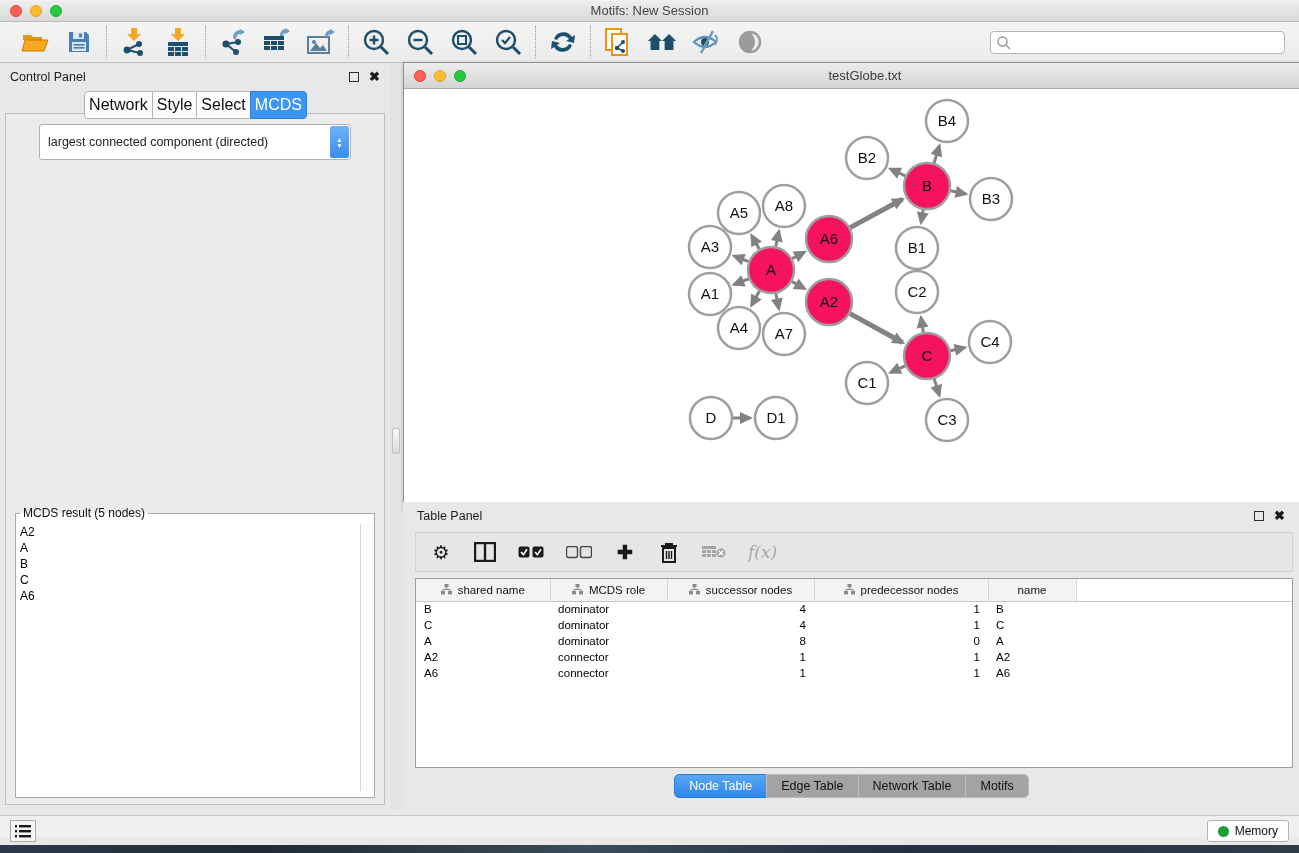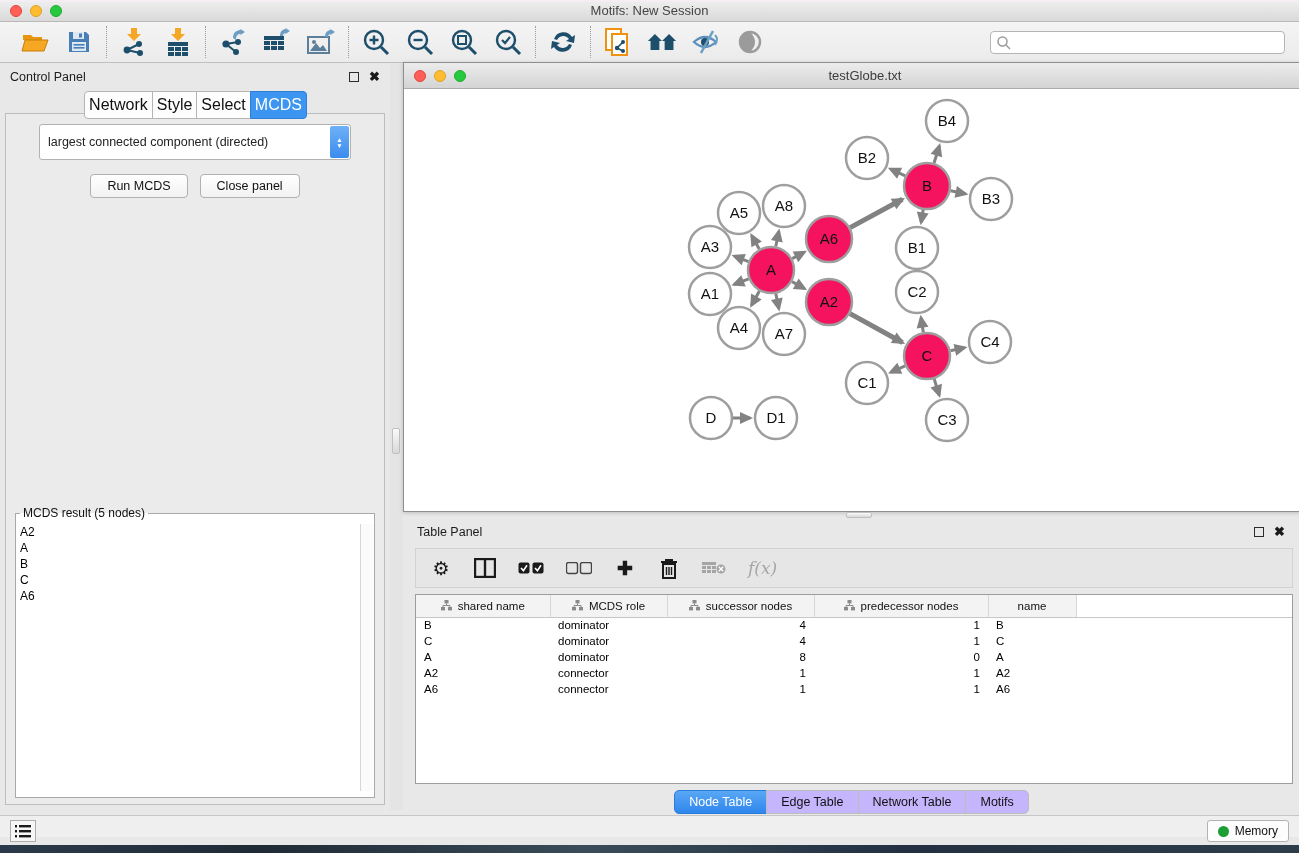--- a/index.html
+++ b/index.html
@@ -84,21 +84,21 @@
   #nw-canvas { position:absolute; left:0; top:26px; right:0; bottom:0; background:#fff; overflow:hidden; }
   #nw-grip { position:absolute; right:1px; bottom:1px; width:14px; height:14px;
     background:repeating-linear-gradient(135deg, transparent 0 3px, #b5b5b5 3px 4px); }
 
   
   #h-divider { position:absolute; left:403px; top:512px; width:896px; height:7px; }
   #h-divider .thumb { position:absolute; left:443px; top:0; width:26px; height:6px;
     background:linear-gradient(#fafafa,#d8d8d8); border:1px solid #c0c0c0; border-radius:2px; }
 
   
-  #table-panel { position:absolute; left:403px; top:518px; width:896px; height:296px; background:#e8e8e8; }
+  #table-panel { position:absolute; left:403px; top:502px; width:896px; height:296px; background:#e8e8e8; }
   #tp-toolbar { position:absolute; left:12px; right:6px; top:30px; height:40px;
     background:#e6e6e6; border:1px solid #d2d2d2; display:flex; align-items:center; gap:22px; padding:0 14px; }
   .tp-ico { display:flex; align-items:center; justify-content:center; min-width:22px; height:24px; color:#1a1a1a; }
   .tp-ico.disabled { color:#a5a5a5; }
   .gear-glyph { font-size:19px; line-height:19px; }
   .plus-glyph { font-size:19px; font-weight:bold; line-height:19px; }
   .fx-glyph { font-family:"DejaVu Serif", serif; font-style:italic; font-size:17px; color:#a5a5a5; }
 
   #tp-table-wrap { position:absolute; left:12px; right:6px; top:76px; height:190px;
     background:#fff; border:1px solid #9d9d9d; overflow:hidden; }
@@ -107,21 +107,21 @@
     font-weight:normal; height:22px; text-align:center; color:#111; position:relative; white-space:nowrap; }
   #node-table th .th-inner { display:flex; align-items:center; justify-content:center; gap:6px; }
   #node-table th:last-child { border-right:none; background:#fff; }
   #node-table td { height:16px; padding:0 8px; color:#000; white-space:nowrap; overflow:hidden; }
   #node-table col.c0 { width:134px; } #node-table col.c1 { width:117px; }
   #node-table col.c2 { width:147px; } #node-table col.c3 { width:174px; }
   #node-table col.c4 { width:88px; }  #node-table col.c5 { width:auto; }
   #node-table td.num { text-align:right; }
 
   #tp-tabs { position:absolute; left:0; right:0; top:272px; display:flex; justify-content:center; }
-  .tp-tab { border:1px solid #bcbcbc; background:#c4b5fd; padding:4px 14px; font-size:12.5px;
+  .tp-tab { border:1px solid #bcbcbc; background:#a3a3a3; padding:4px 14px; font-size:12.5px;
     margin-right:-1px; color:#111; }
   .tp-tab:first-child { border-radius:5px 0 0 5px; }
   .tp-tab:last-child  { border-radius:0 5px 5px 0; }
   .tp-tab.active { background:linear-gradient(#59a7f5,#2f86ec); border-color:#2a7cdc; color:#fff; }
 
   
   #status-bar { position:absolute; left:0; top:815px; width:1299px; height:22px;
     background:#efefef; border-top:1px solid #c6c6c6; }
   #list-btn { position:absolute; left:10px; top:4px; width:26px; height:22px;
     background:#f6f6f6; border:1px solid #adadad; display:flex; align-items:center; justify-content:center; }
@@ -324,24 +324,20 @@
       <div class="cp-tab">Select</div>
       <div class="cp-tab active">MCDS</div>
     </div>
   <div class="cp-body">
     <div class="combo">
       <span>largest connected component (directed)</span>
       <span class="combo-stepper">
           <span>▲</span>
           <span>▼</span>
         </span>
-    </div>
-    <div class="cp-buttons">
-      <button class="btn">Run MCDS</button>
-      <button class="btn">Close panel</button>
     </div>
     <fieldset id="mcds-result">
       <legend>MCDS result (5 nodes)</legend>
       <div style="position:relative; height:calc(100% - 4px);">
         <div id="mcds-list">
             <div>A2</div>
             <div>A</div>
             <div>B</div>
             <div>C</div>
             <div>A6</div>

